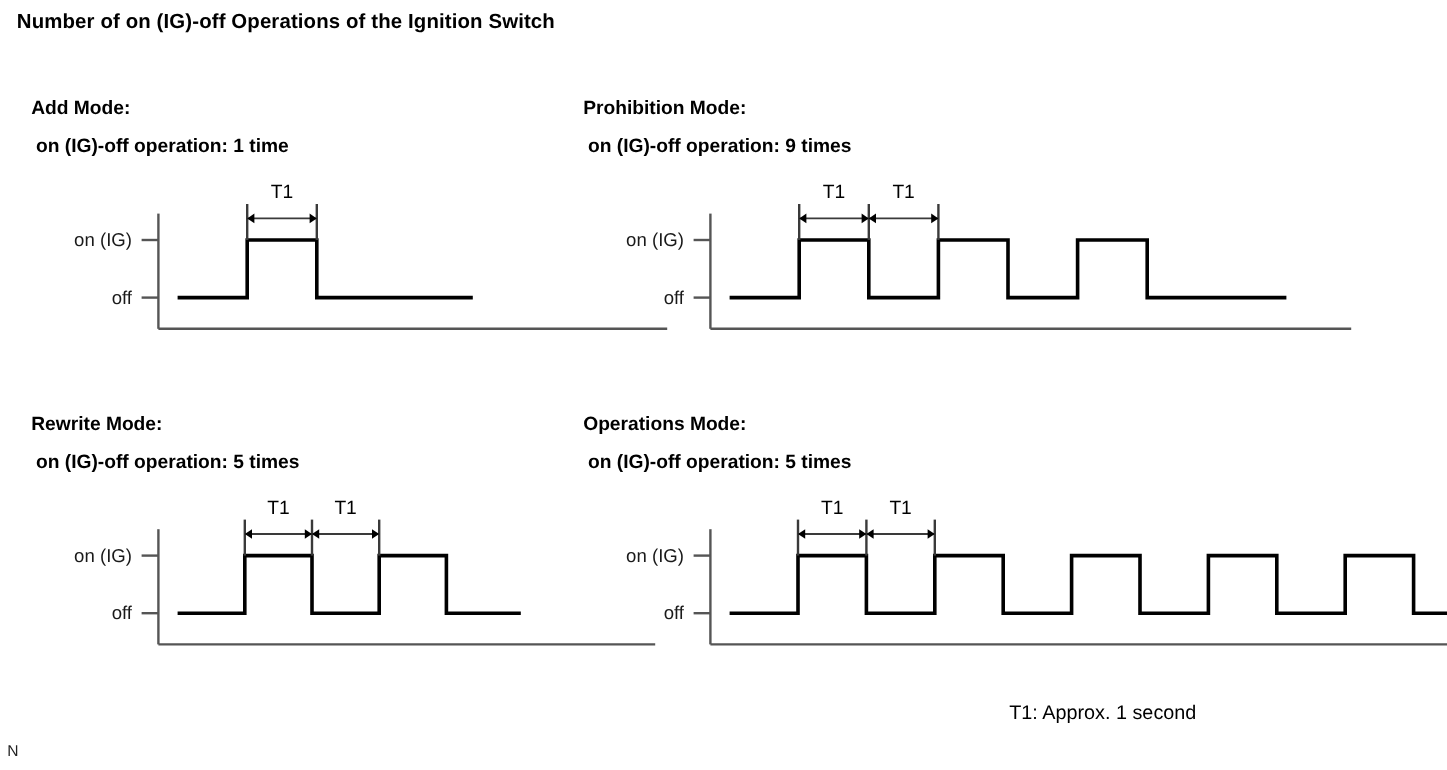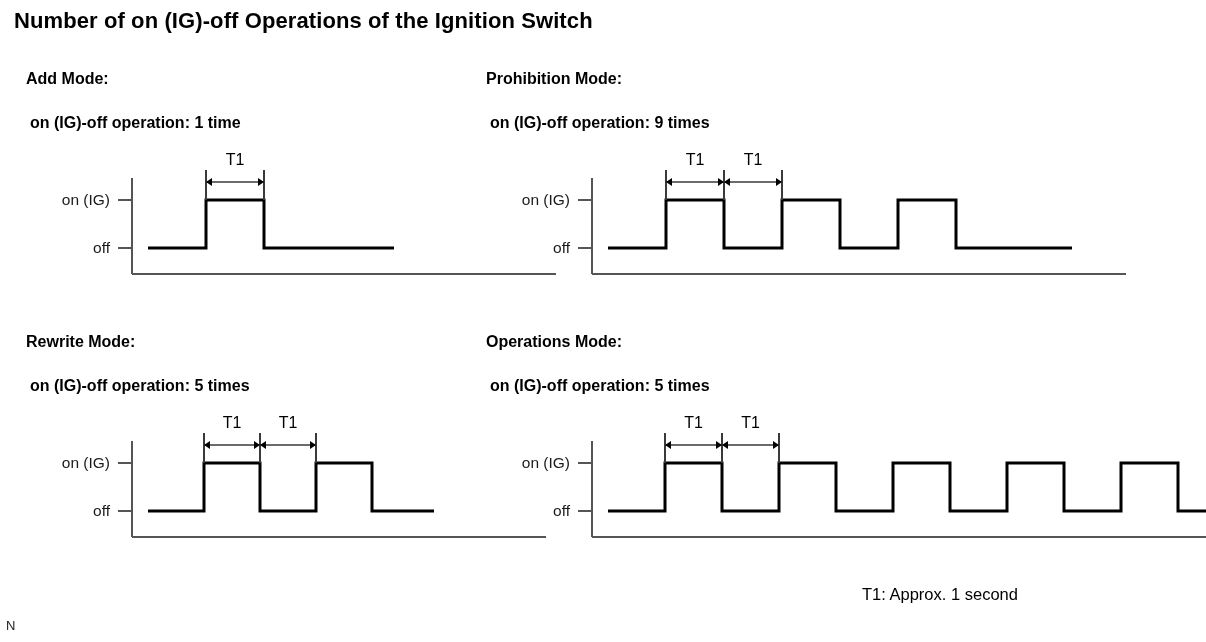--- a/index.html
+++ b/index.html
@@ -6,27 +6,27 @@
   body{
     width:1206px;height:642px;
     background:#ffffff;
     font-family:"Liberation Sans", sans-serif;
     color:#000000;
     position:relative;
     overflow:hidden;
   }
   .page-title{
     position:absolute;left:14px;top:8px;
-    font-size:22px;font-weight:bold;
+    font-size:17px;font-weight:bold;
     letter-spacing:0.1px;
     white-space:nowrap;
   }
   .panel{position:absolute;}
   .panel-heading{
-    position:absolute;left:0;top:0;
+    position:absolute;left:0;top:12px;
     font-size:16px;font-weight:bold;
     white-space:nowrap;
   }
   .panel-subtitle{
     position:absolute;left:4px;top:44px;
     font-size:16px;font-weight:bold;
     white-space:nowrap;
   }
   .wave-area{position:absolute;left:0;top:78px;}
   .axis-label{
@@ -167,14 +167,14 @@
             <line x1="236" y1="34" x2="293" y2="34" stroke="#3a3a3a" stroke-width="1.6"></line>
             <polygon points="236,34 242,30 242,38" fill="#000000"></polygon>
             <polygon points="293,34 287,30 287,38" fill="#000000"></polygon>
             <text x="264.5" y="17" text-anchor="middle" class="t1-label">T1</text>
           </g>
         </svg>
       </div>
     </div>
   </div>
 
-<div class="footnote" id="footnote" style="left: 862px; top: 585px;">T1: Approx. 1 second</div>
+<div class="footnote" id="footnote" style="left: 841px; top: 585px;">T1: Approx. 1 second</div>
 <div class="corner-mark">N</div>
 
 </body></html>

